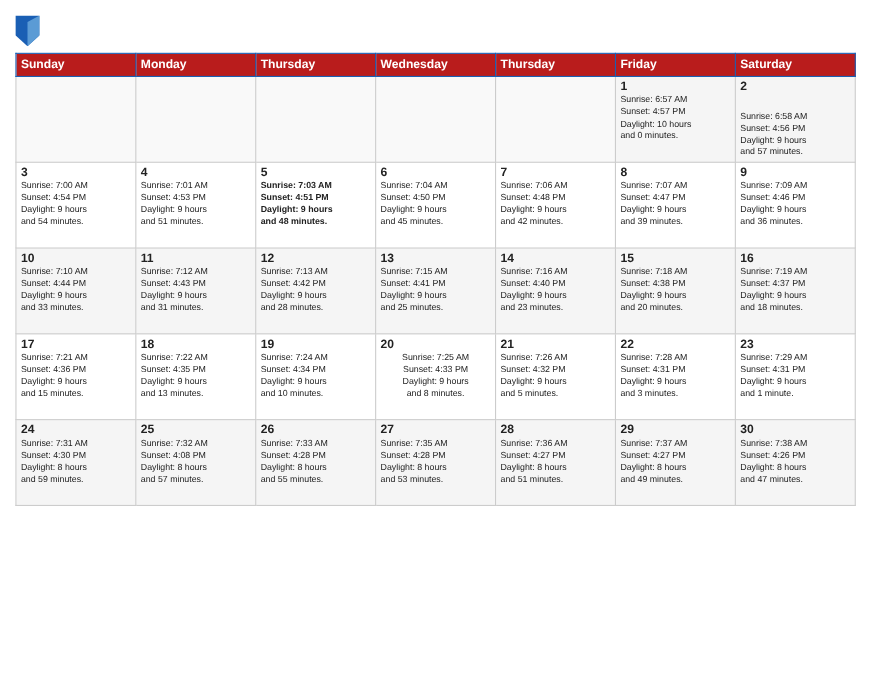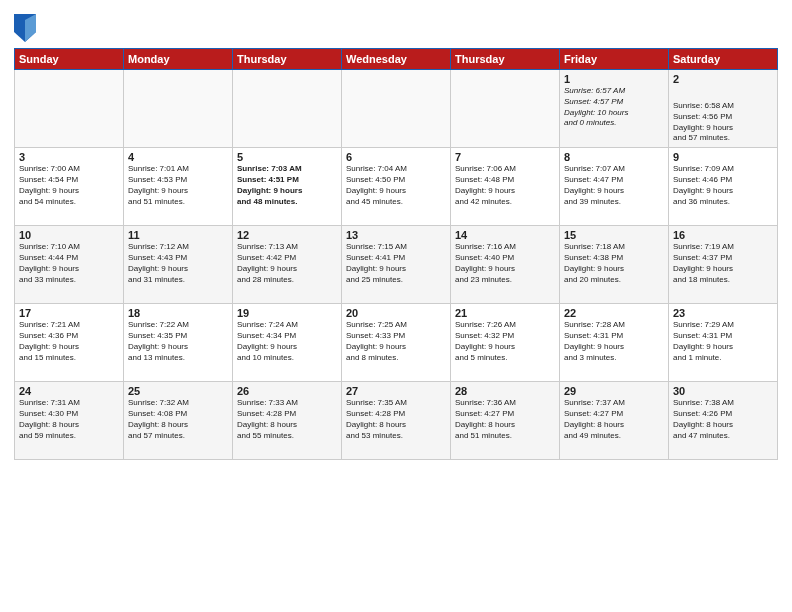--- a/index.html
+++ b/index.html
@@ -137,21 +137,21 @@
     </thead>
     <tbody id="calendar-body">
     <tr>
           <td class="empty-cell"></td>
           <td class="empty-cell"></td>
           <td class="empty-cell"></td>
           <td class="empty-cell"></td>
           <td class="empty-cell"></td>
           <td>
             <span class="day-num">1</span>
-            <div class="day-info" style="white-space: pre-line; font-style: italic;">Sunrise: 6:57 AM
+            <div class="day-info" style="white-space: pre-line;">Sunrise: 6:57 AM
 Sunset: 4:57 PM
 Daylight: 10 hours
 and 0 minutes.</div>
           </td>
           <td>
             <span class="day-num">2</span>
             <div class="day-info" style="white-space: pre-line; margin-top: 16px;">Sunrise: 6:58 AM
 Sunset: 4:56 PM
 Daylight: 9 hours
 and 57 minutes.</div>
@@ -276,21 +276,21 @@
           </td>
           <td>
             <span class="day-num">19</span>
             <div class="day-info" style="white-space: pre-line;">Sunrise: 7:24 AM
 Sunset: 4:34 PM
 Daylight: 9 hours
 and 10 minutes.</div>
           </td>
           <td>
             <span class="day-num">20</span>
-            <div class="day-info" style="white-space: pre-line;">Sunrise: 7:25 AM
+            <div class="day-info" style="white-space: pre-line; text-align: center;">Sunrise: 7:25 AM
 Sunset: 4:33 PM
 Daylight: 9 hours
 and 8 minutes.</div>
           </td>
           <td>
             <span class="day-num">21</span>
             <div class="day-info" style="white-space: pre-line;">Sunrise: 7:26 AM
 Sunset: 4:32 PM
 Daylight: 9 hours
 and 5 minutes.</div>

